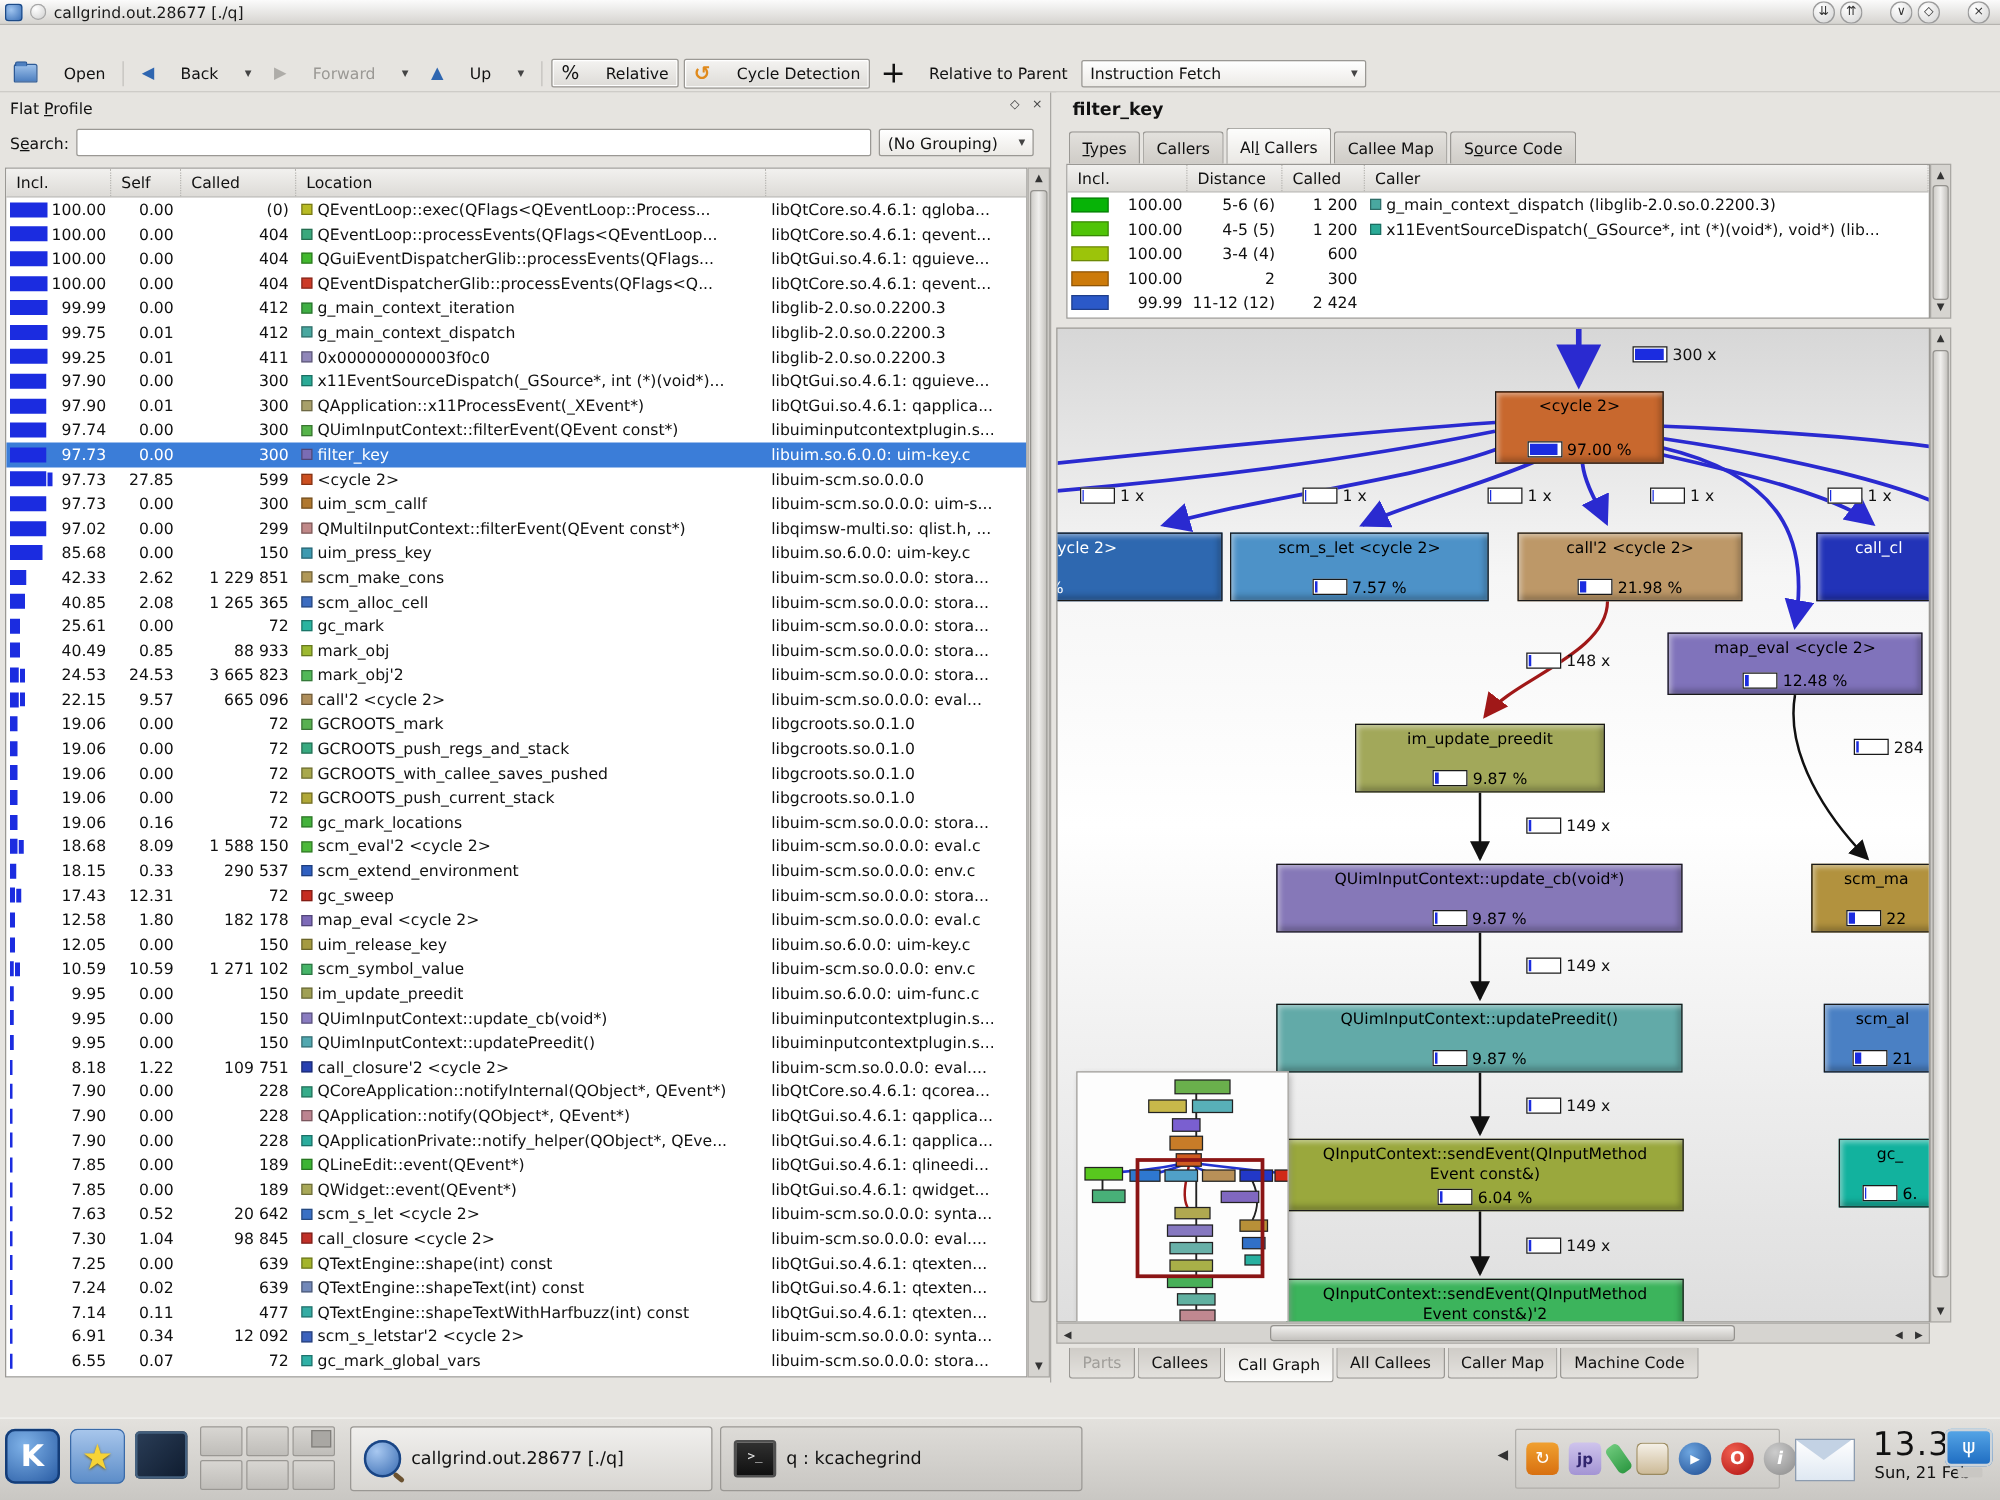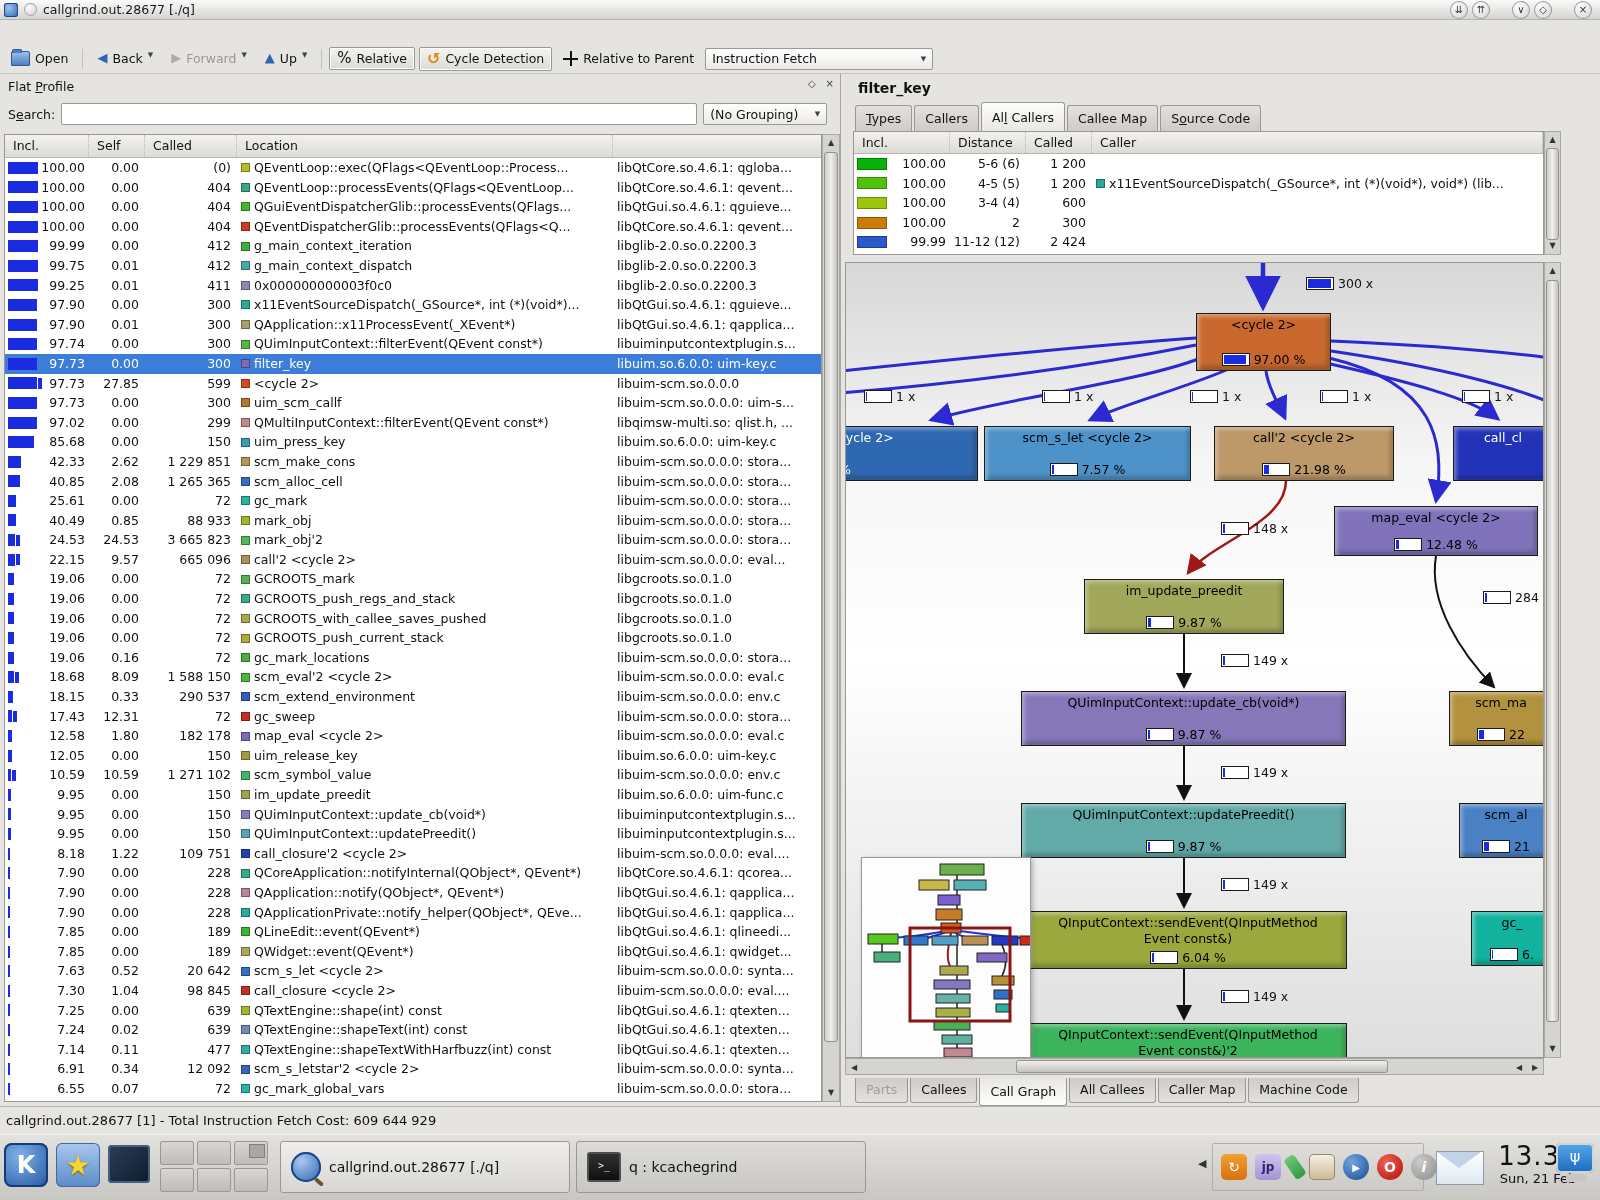--- a/index.html
+++ b/index.html
@@ -19,21 +19,21 @@
     box-shadow:inset 0 0 0 1px #9b9b9b;display:flex;align-items:center;justify-content:center;
     font-size:10px;color:#333;line-height:1;}
   .wgap{width:14px;}
   
   .menubar{position:absolute;left:0;top:20px;width:1600px;height:24px;background:#e6e4e0;
     display:flex;align-items:center;gap:2px;padding-left:6px;box-sizing:border-box;font-size:13px;}
   .menuitem{padding:2px 9px;}
   
   .toolbar{position:absolute;left:0;top:44px;width:1600px;height:30px;background:#e6e4e0;
     border-bottom:1px solid #c6c4c0;display:flex;align-items:center;gap:4px;padding-left:4px;box-sizing:border-box;}
-  .tbtn{display:flex;align-items:flex-start;gap:5px;padding:3px 7px;border-radius:2px;}
+  .tbtn{display:flex;align-items:center;gap:21px;padding:3px 7px;border-radius:2px;}
   .tbtn.toggled{border:1px solid #9a9894;background:linear-gradient(#f4f3f1,#dddbd7);box-shadow:inset 0 0 0 1px #fff;}
   .tbtn.disabled{color:#9a9894;}
   .tico{font-size:13px;line-height:1;}
   .ico-back{color:#2f66b0;}
   .ico-up{color:#2f66b0;}
   .ico-fwd{color:#aeaca8;}
   .ico-cycle{color:#e08a1c;font-size:16px;font-weight:bold;}
   .ico-open{width:17px;height:13px;background:linear-gradient(#9cc0ea,#4d7fc0);border:1px solid #2d5a96;border-radius:2px 2px 1px 1px;position:relative;}
   .ico-open:before{content:"";position:absolute;left:0;top:-3px;width:8px;height:3px;background:#4d7fc0;border:1px solid #2d5a96;border-bottom:none;border-radius:2px 2px 0 0;}
   .chev{font-size:7px;color:#444;}
@@ -890,20 +890,24 @@
           <span>Caller</span>
         </div>
       <div id="caller-rows">
           <div class="crow">
             <div class="cbarcell">
               <span class="cbig" style="background: rgb(7, 179, 7);"></span>
               <span class="inum">100.00</span>
             </div>
             <div class="num">5-6 (6)</div>
             <div class="num">1 200</div>
+            <div class="cell-fn">
+              <span class="fsq" style="background: rgb(73, 168, 160);"></span>
+              <span>g_main_context_dispatch (libglib-2.0.so.0.2200.3)</span>
+            </div>
           </div>
           <div class="crow">
             <div class="cbarcell">
               <span class="cbig" style="background: rgb(79, 195, 7);"></span>
               <span class="inum">100.00</span>
             </div>
             <div class="num">4-5 (5)</div>
             <div class="num">1 200</div>
             <div class="cell-fn">
               <span class="fsq" style="background: rgb(42, 170, 150);"></span>
@@ -1216,23 +1220,20 @@
     <div class="btabrow" id="bottom-tabs">
         <span class="btab disabled">Parts</span>
         <span class="btab">Callees</span>
         <span class="btab active">Call Graph</span>
         <span class="btab">All Callees</span>
         <span class="btab">Caller Map</span>
         <span class="btab">Machine Code</span>
       </div>
   </div>
 
-  <div class="statusbar">
-    <span>callgrind.out.28677 [1] - Total Instruction Fetch Cost: 609 644 929</span>
-  </div>
 
   <div class="taskbar">
     <div class="kicon">K</div>
     <div class="staricon">
         <span>★</span>
       </div>
     <div class="termicon"></div>
     <div class="pager">
       <div class="pcell"></div>
       <div class="pcell"></div>

